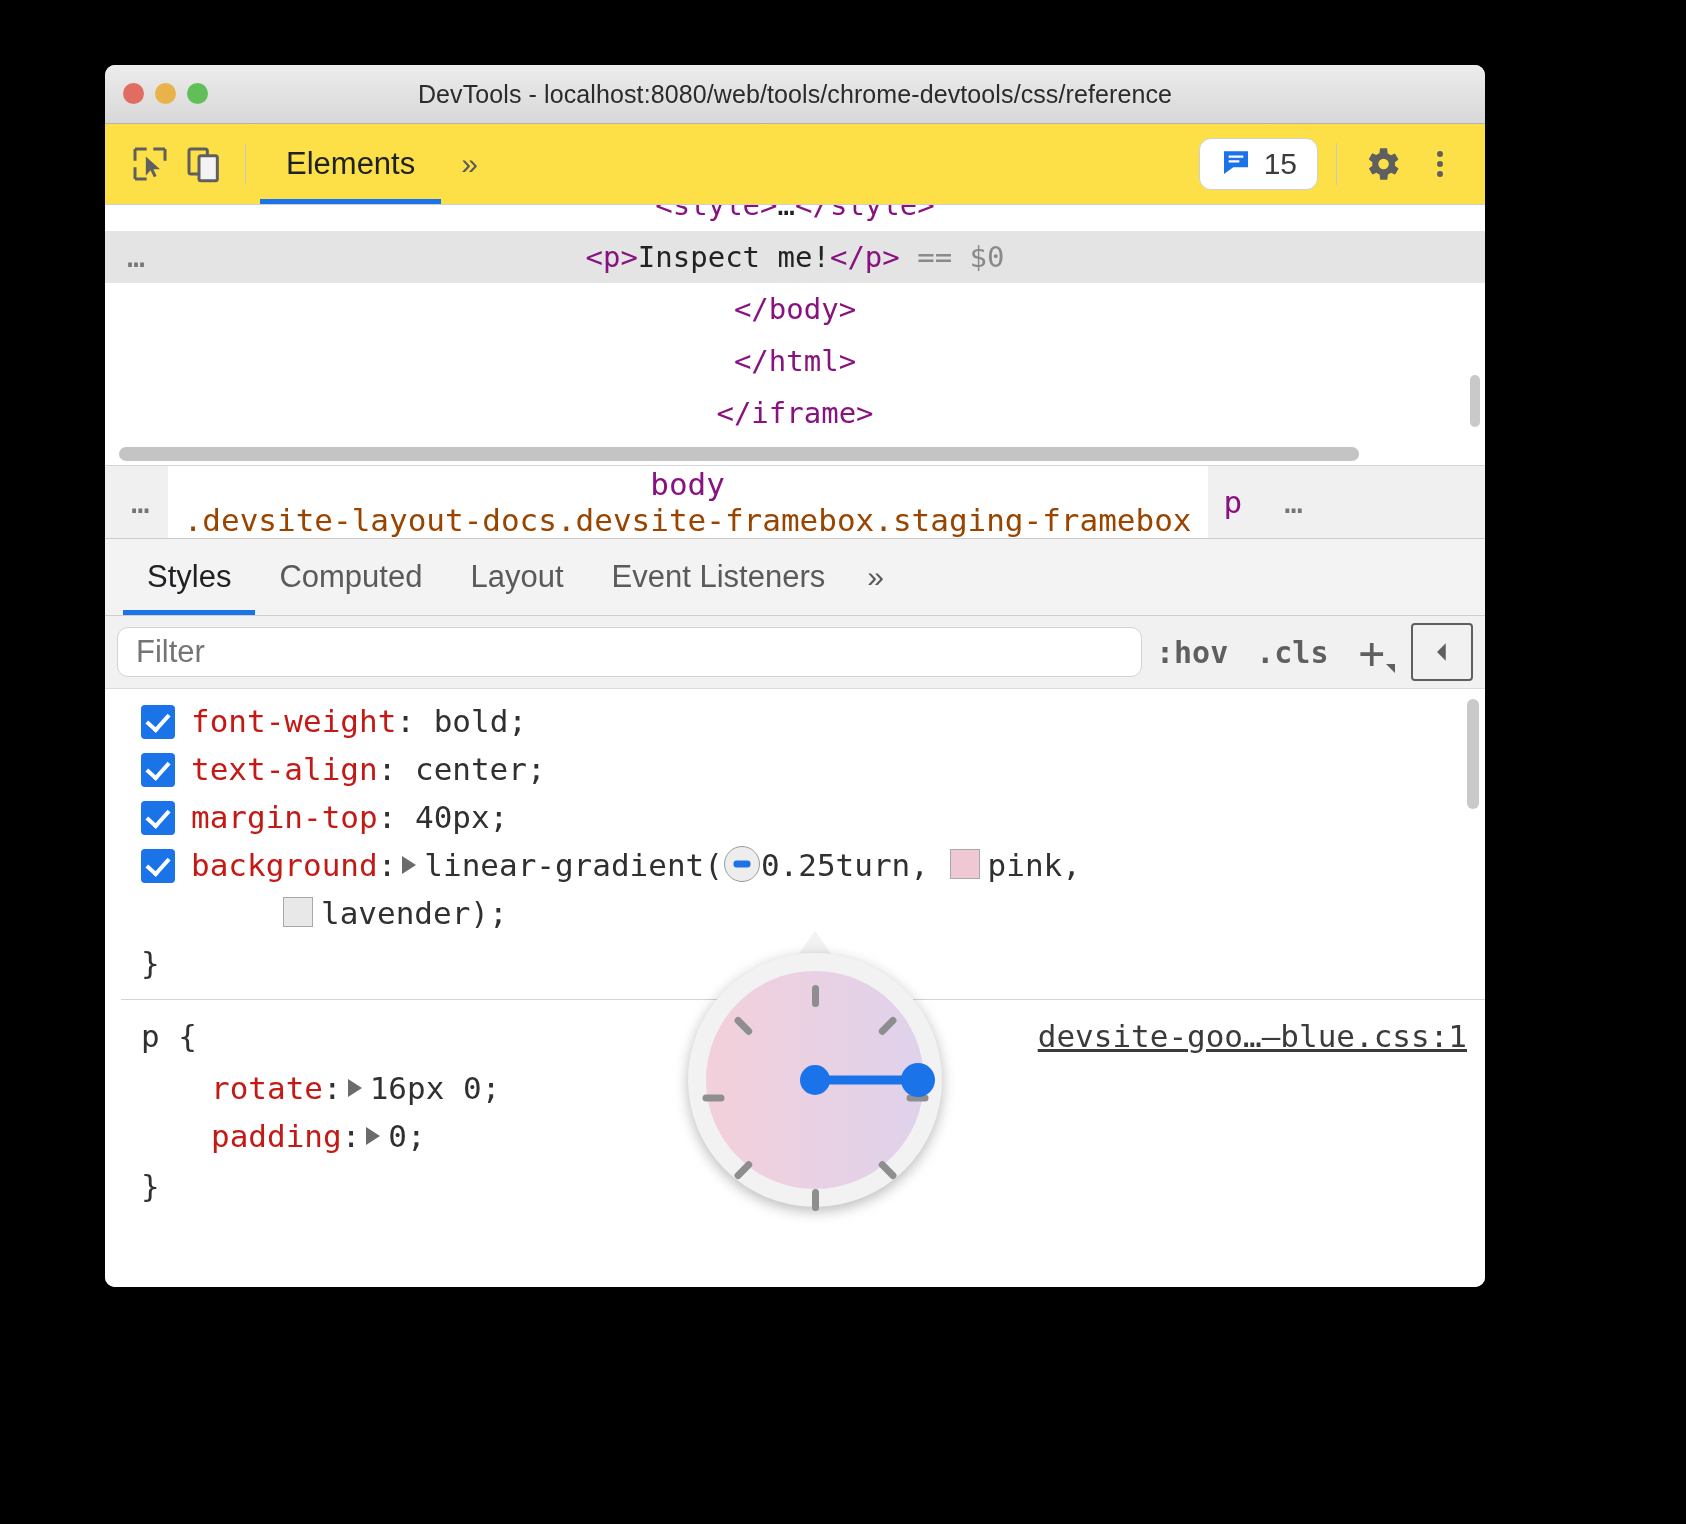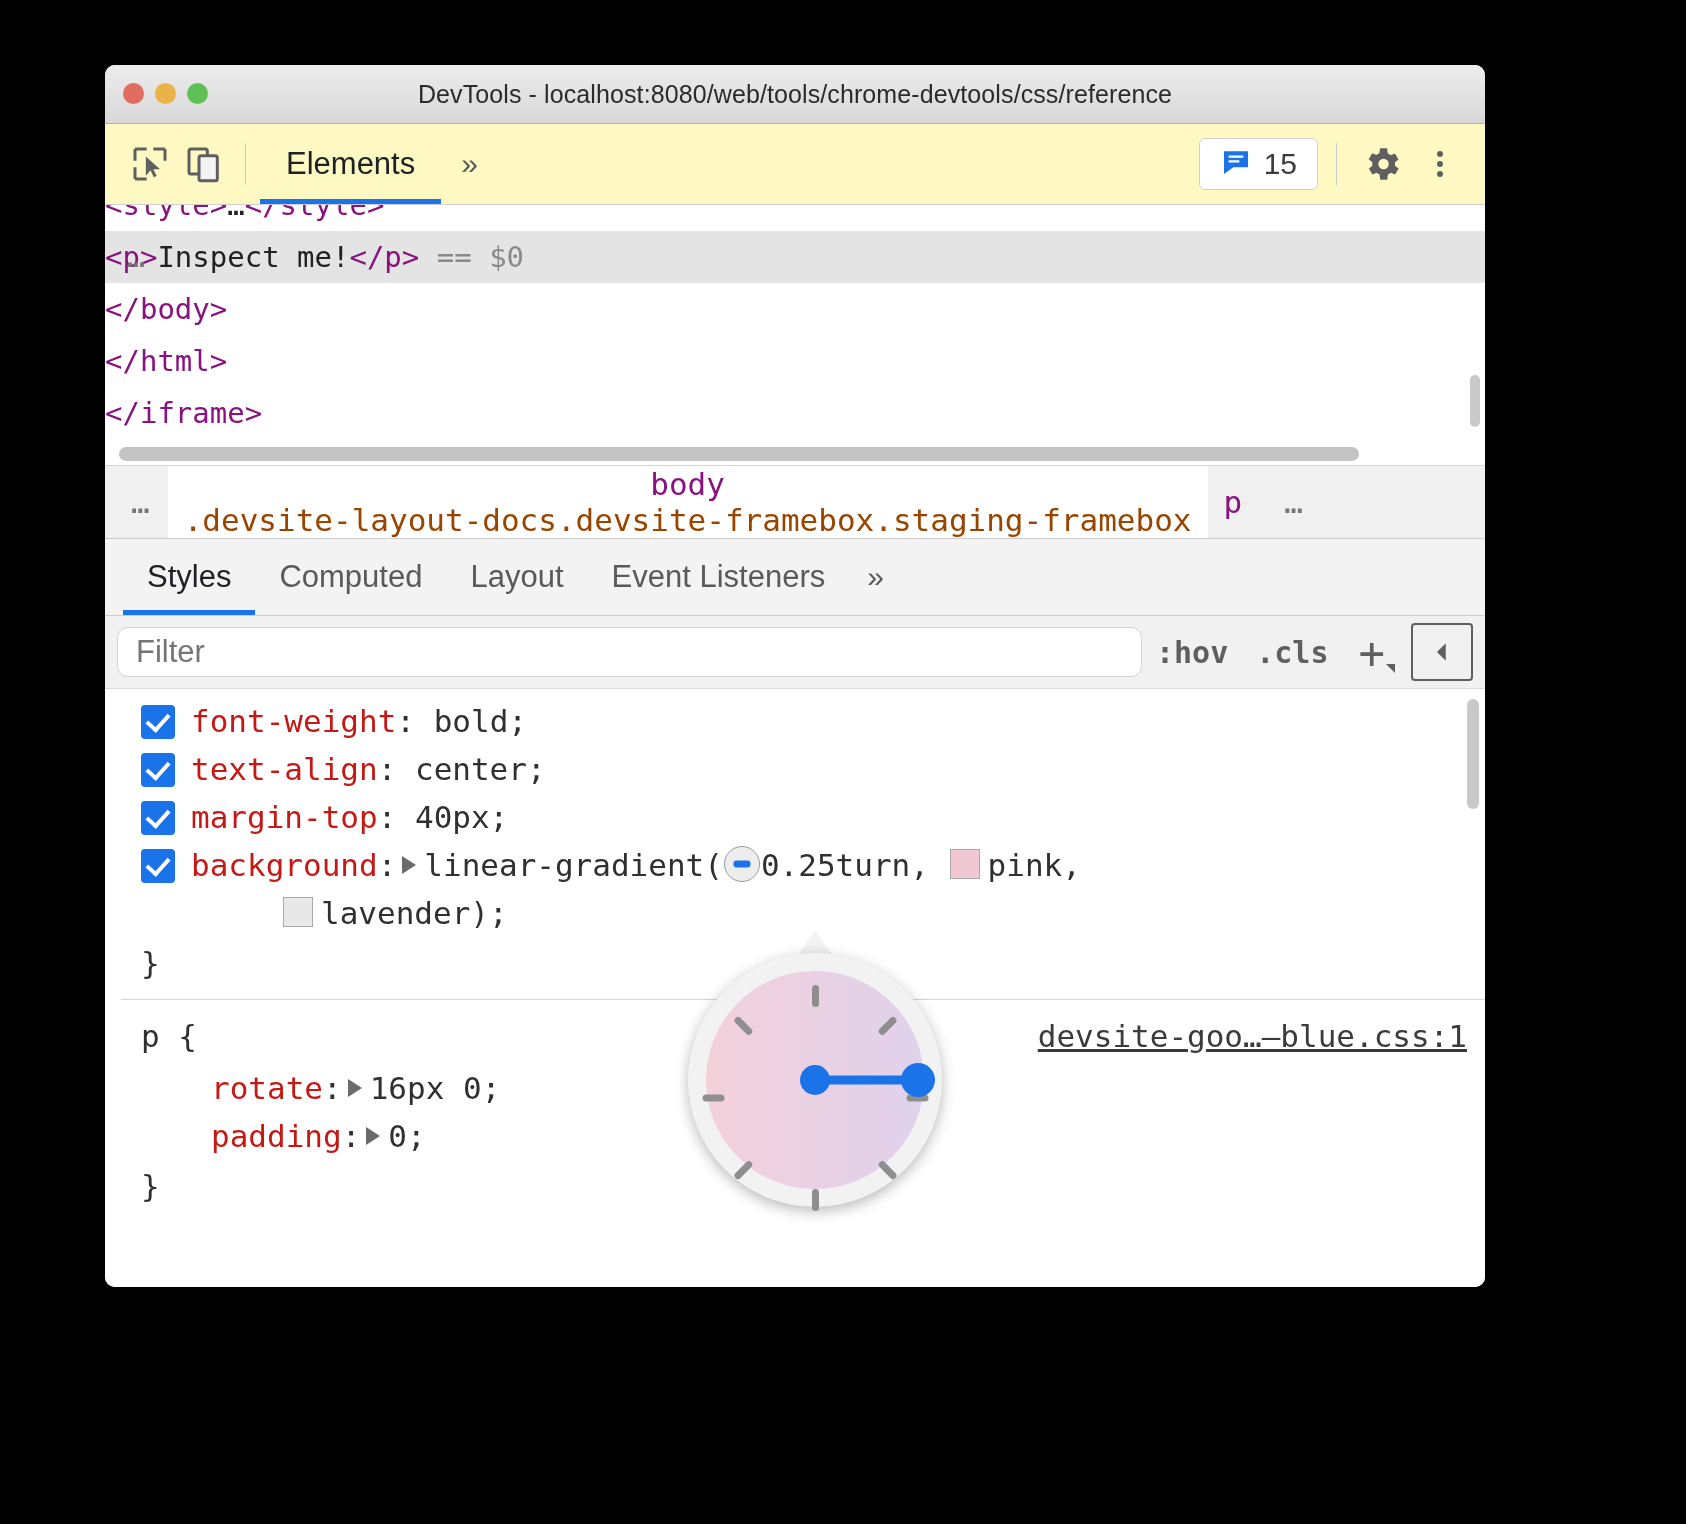--- a/index.html
+++ b/index.html
@@ -45,21 +45,21 @@
     width:100%;
     text-align:center;
     font-size:25px;
     color:#2b2b2b;
     letter-spacing:0.1px;
   }
 
   
   #toolbar{
     height:80px;
-    background:#fef9c3;
+    background:#fde047;
     border-bottom:1px solid #cfcfcf;
     display:flex;
     align-items:center;
     padding:0 18px;
     flex:0 0 auto;
     position:relative;
   }
   .tb-icon{
     width:54px;height:54px;
     display:flex;align-items:center;justify-content:center;
@@ -81,21 +81,21 @@
     content:"";
     position:absolute;left:0;right:0;bottom:0;height:5px;background:#1a73e8;
   }
   .chev{font-size:30px;color:#5a5a5a;padding:0 20px;}
   #toolbar-right{
     margin-left:auto;
     display:flex;align-items:center;gap:4px;
   }
   #msg-pill{
     display:flex;align-items:center;gap:12px;
-    border:1px solid #d0d0d0;border-radius:6px;
+    border:1px solid #d0d0d0;border-radius:12px;
     background:#fff;
     padding:8px 20px;
     height:52px;
     box-sizing:border-box;
   }
   #msg-count{font-size:30px;color:#3c3c3c;}
 
   
   #dom-tree{
     flex:0 0 auto;
@@ -103,20 +103,21 @@
     background:#fff;
     position:relative;
     font-family:"DejaVu Sans Mono", monospace;
     font-size:29px;
     overflow:hidden;
     border-bottom:1px solid #d6d6d6;
   }
   .dom-line{
     height:52px;
     line-height:52px;
+    text-align:center;
     white-space:nowrap;
     position:relative;
   }
   .dom-line.clipped{height:26px;line-height:0px;overflow:hidden;}
   .dom-line.selected{background:#e4e4e4;}
   .tagc{color:#881280;}
   .textc{color:#222;}
   .dimc{color:#8a8a8a;}
   .ellipsis-badge{
     position:absolute;left:22px;top:0;height:52px;line-height:52px;

